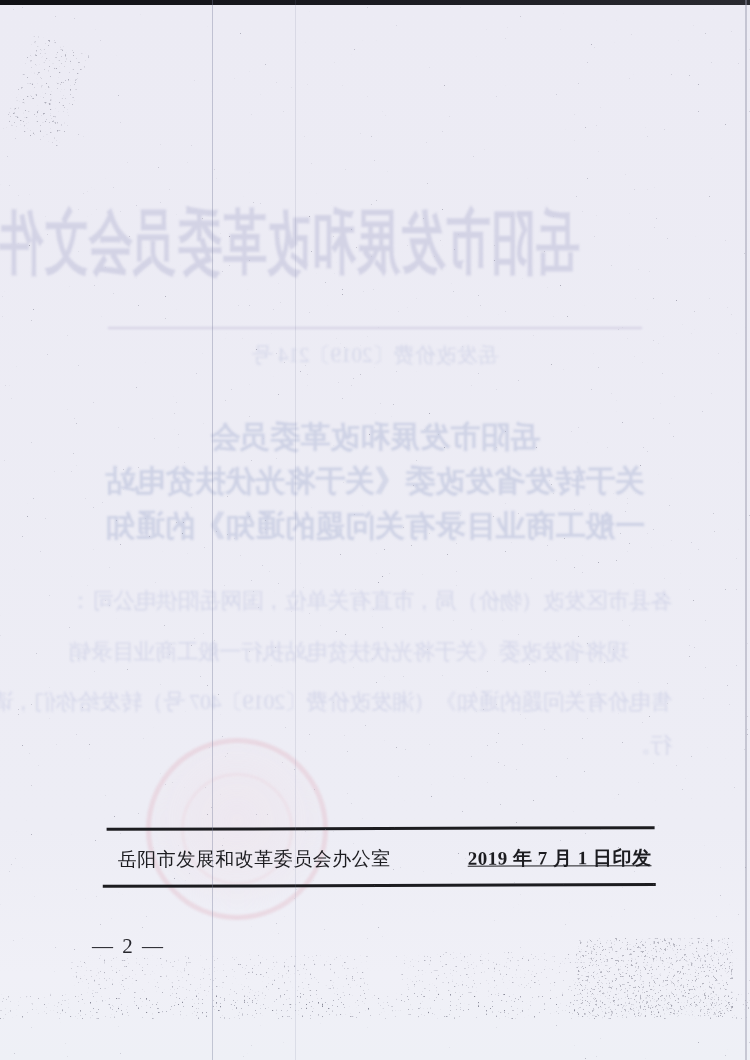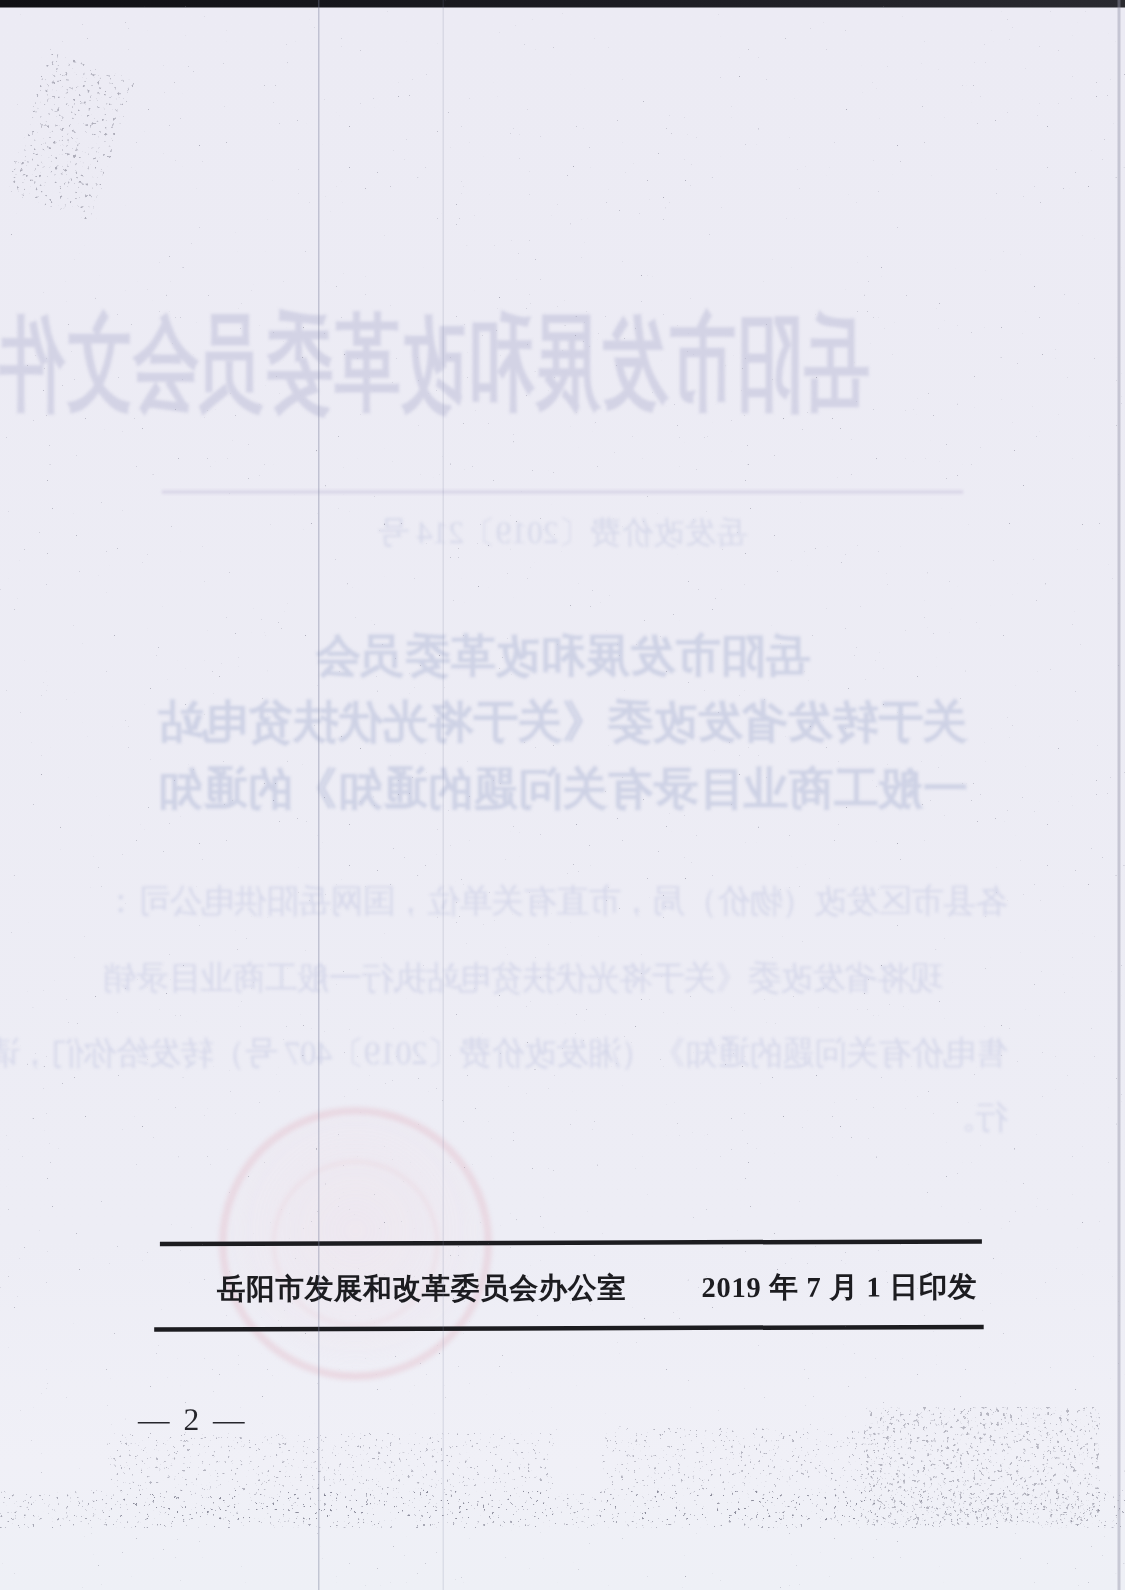--- a/index.html
+++ b/index.html
@@ -35,23 +35,23 @@
     background:radial-gradient(circle at 50% 45%,rgba(242,214,222,.22) 0%,rgba(242,214,222,.10) 55%,rgba(242,214,222,0) 72%);
     filter:blur(1.3px);}
   .seal-inner{position:absolute;left:30px;top:30px;width:106px;height:106px;border-radius:50%;
     border:3px solid rgba(230,196,206,.22);}
   
   .footer{position:absolute;left:0;top:0;width:750px;transform:rotate(-0.18deg);}
   .rule{position:absolute;background:#1c1c20;height:3px;}
   .rule.top{left:104px;top:827px;width:548px;}
   .rule.bottom{left:100px;top:884px;width:553px;height:2.5px;}
   .office{position:absolute;left:115px;top:846px;font-size:19px;color:#1c1c20;
-    font-weight:bold;letter-spacing:.5px;margin-left:27px;}
+    font-weight:normal;letter-spacing:.5px;}
   .printdate{position:absolute;left:465px;top:846px;font-size:19px;color:#1c1c20;
-    font-weight:bold;letter-spacing:.5px;}
+    font-weight:bold;letter-spacing:.5px;text-decoration:underline;}
   .pagenum{position:absolute;left:92px;top:934px;font-size:21px;color:#26262c;letter-spacing:2px;}
   .noise-svg{position:absolute;left:0;top:0;width:750px;height:1060px;pointer-events:none;}
 </style>
 </head>
 <body>
 
 <div class="page">
 
   <div class="bleed-layer">
     <div class="bleed-header"><span>岳阳市发展和改革委员会文件</span></div>

